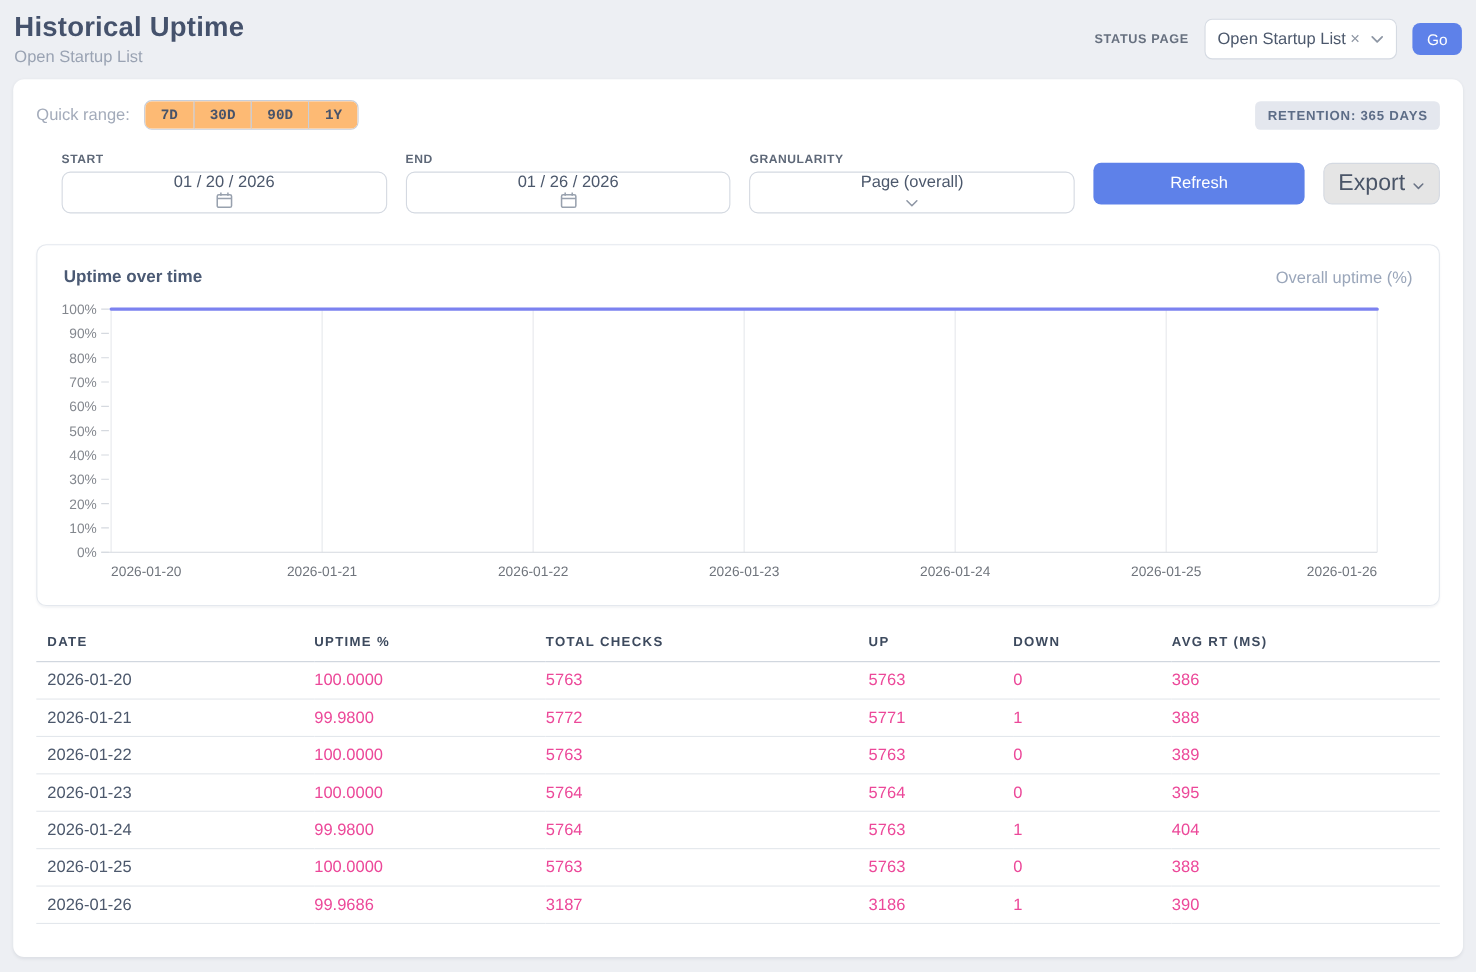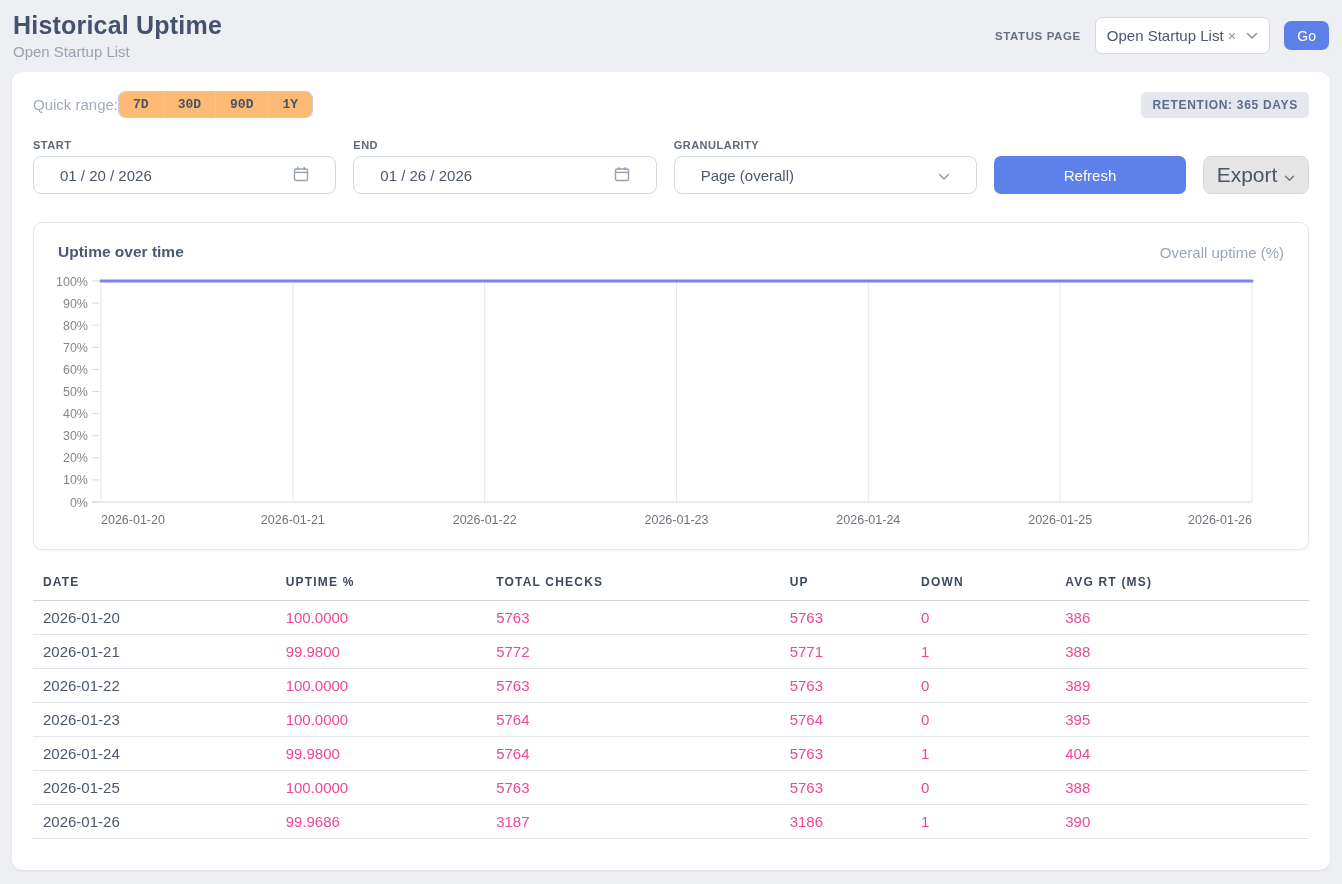--- a/index.html
+++ b/index.html
@@ -32,41 +32,41 @@
   }
   .btn-blue { background:#5e81e9; color:#fff; }
   .go-btn { height:29px; padding:0 13px; font-size:14px; }
   
   .main-card {
     background:#fff; margin:0 12px; border-radius:10px;
     box-shadow:0 1px 3px rgba(25,39,70,.08);
     padding:19px 21px 14px 21px; height:798px;
   }
   .row-quick { display:flex; align-items:center; justify-content:space-between; }
-  .quick-left { display:flex; align-items:center; }
+  .quick-left { display:flex; align-items:center; gap:13px; }
   .quick-label { font-size:15px; color:#a3abba; }
   .seg-group { display:flex; border:1px solid #c7ceda; border-radius:7px; overflow:hidden; background:#fff; }
   .seg-btn {
     background:#fdba74; border:none; border-left:1px solid #c7ceda;
     padding:5px 14px; font-size:13px; font-weight:600; color:#47536a; cursor:pointer;
     font-family:Liberation Mono, monospace;
   }
   .seg-btn:first-child { border-left:none; }
   .retention-badge {
     background:#e4e7ee; color:#5d6d87; border-radius:5px;
     font-size:12px; font-weight:600; letter-spacing:.7px; padding:6px 11px;text-align:center;
   }
   
-  .row-fields { display:flex; gap:17px; margin-top:21px; align-items:flex-end; }
+  .row-fields { display:flex; gap:17px; margin-top:21px; align-items:center;margin-left:23px; }
   .field { display:flex; flex-direction:column; flex:1 1 0; }
   .field-label { font-size:11px; font-weight:600; letter-spacing:.5px; color:#5e6878; margin-bottom:5px; }
   .input-box {
     height:38px; border:1px solid #d4d9e1; border-radius:8px; background:#fff;
     display:flex; align-items:center; padding:0 26px; font-size:15px; color:#4c586c;
-    justify-content:space-between; cursor:text;
+    justify-content:space-between; cursor:text;flex-direction:column;
   }
   .refresh-btn { width:192px; height:38px; font-size:15px; }
   .export-btn {
     width:106px; height:38px; background:#e5e5e5; border:1px solid #d4d9e1;
     border-radius:8px; font-size:21px; color:#4a5568;
     display:flex; align-items:center; justify-content:center; gap:7px;
   }
   
   .chart-card {
     margin-top:28px; border:1px solid #e4e8ee; border-radius:9px;

